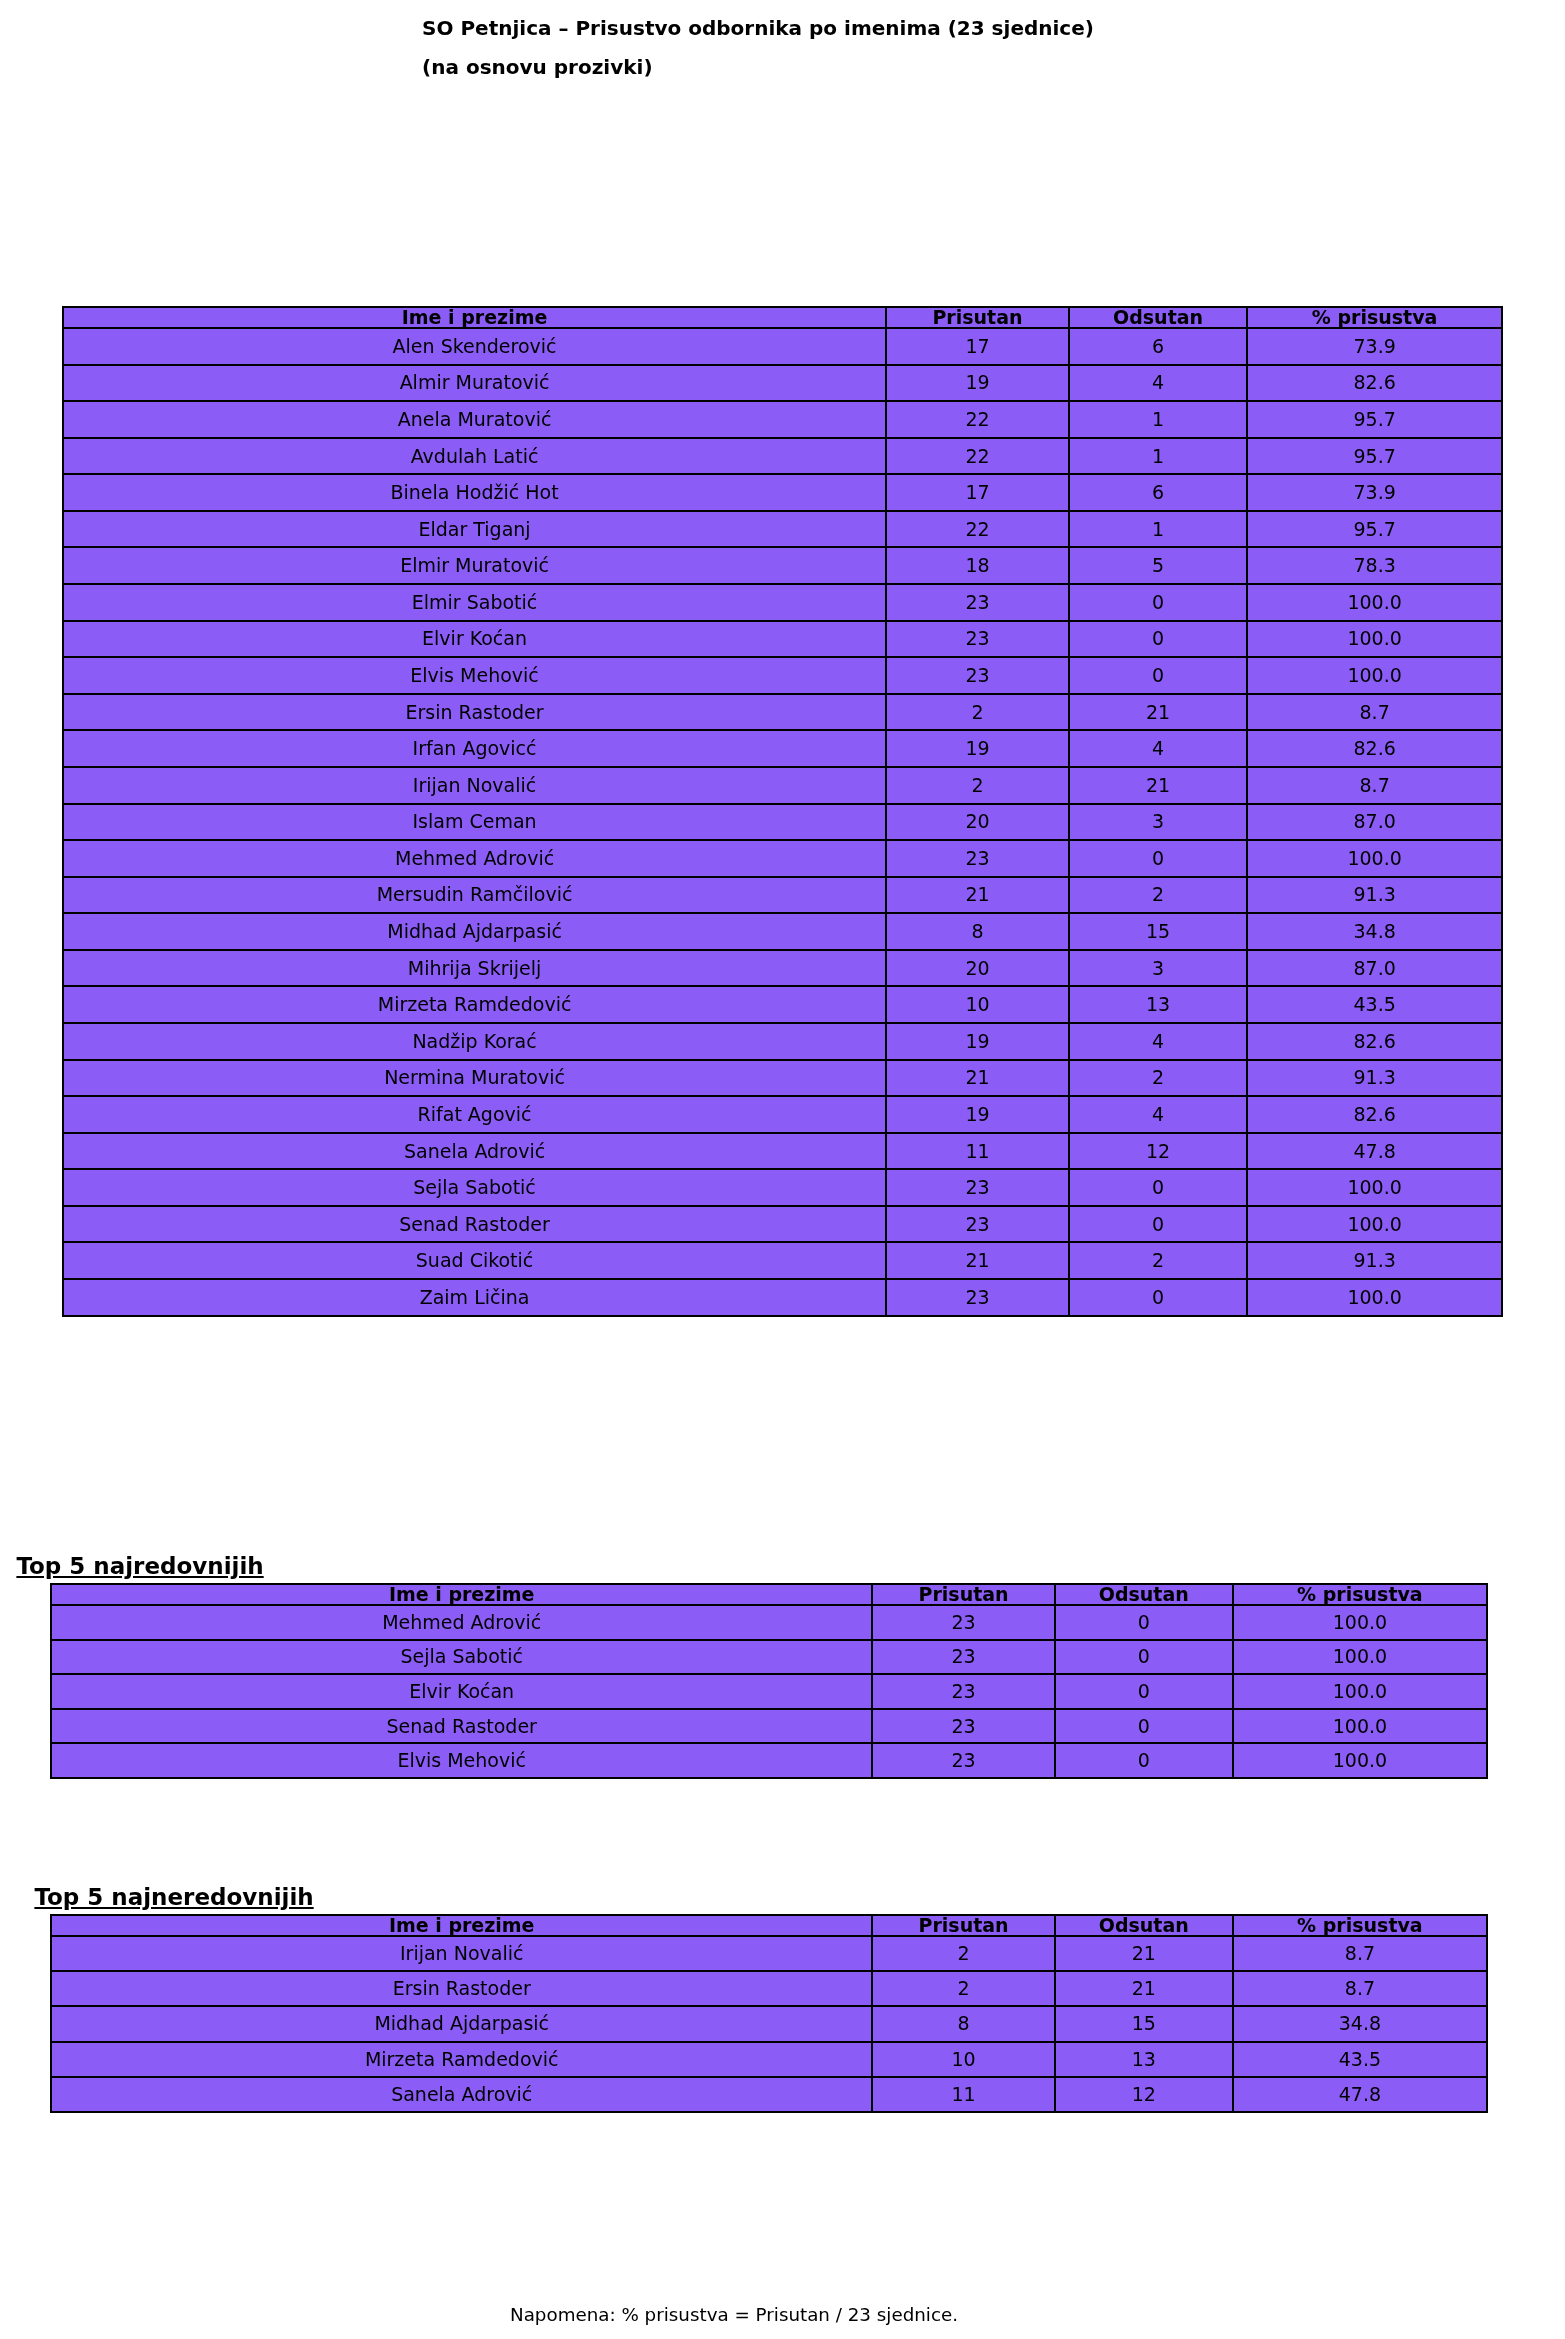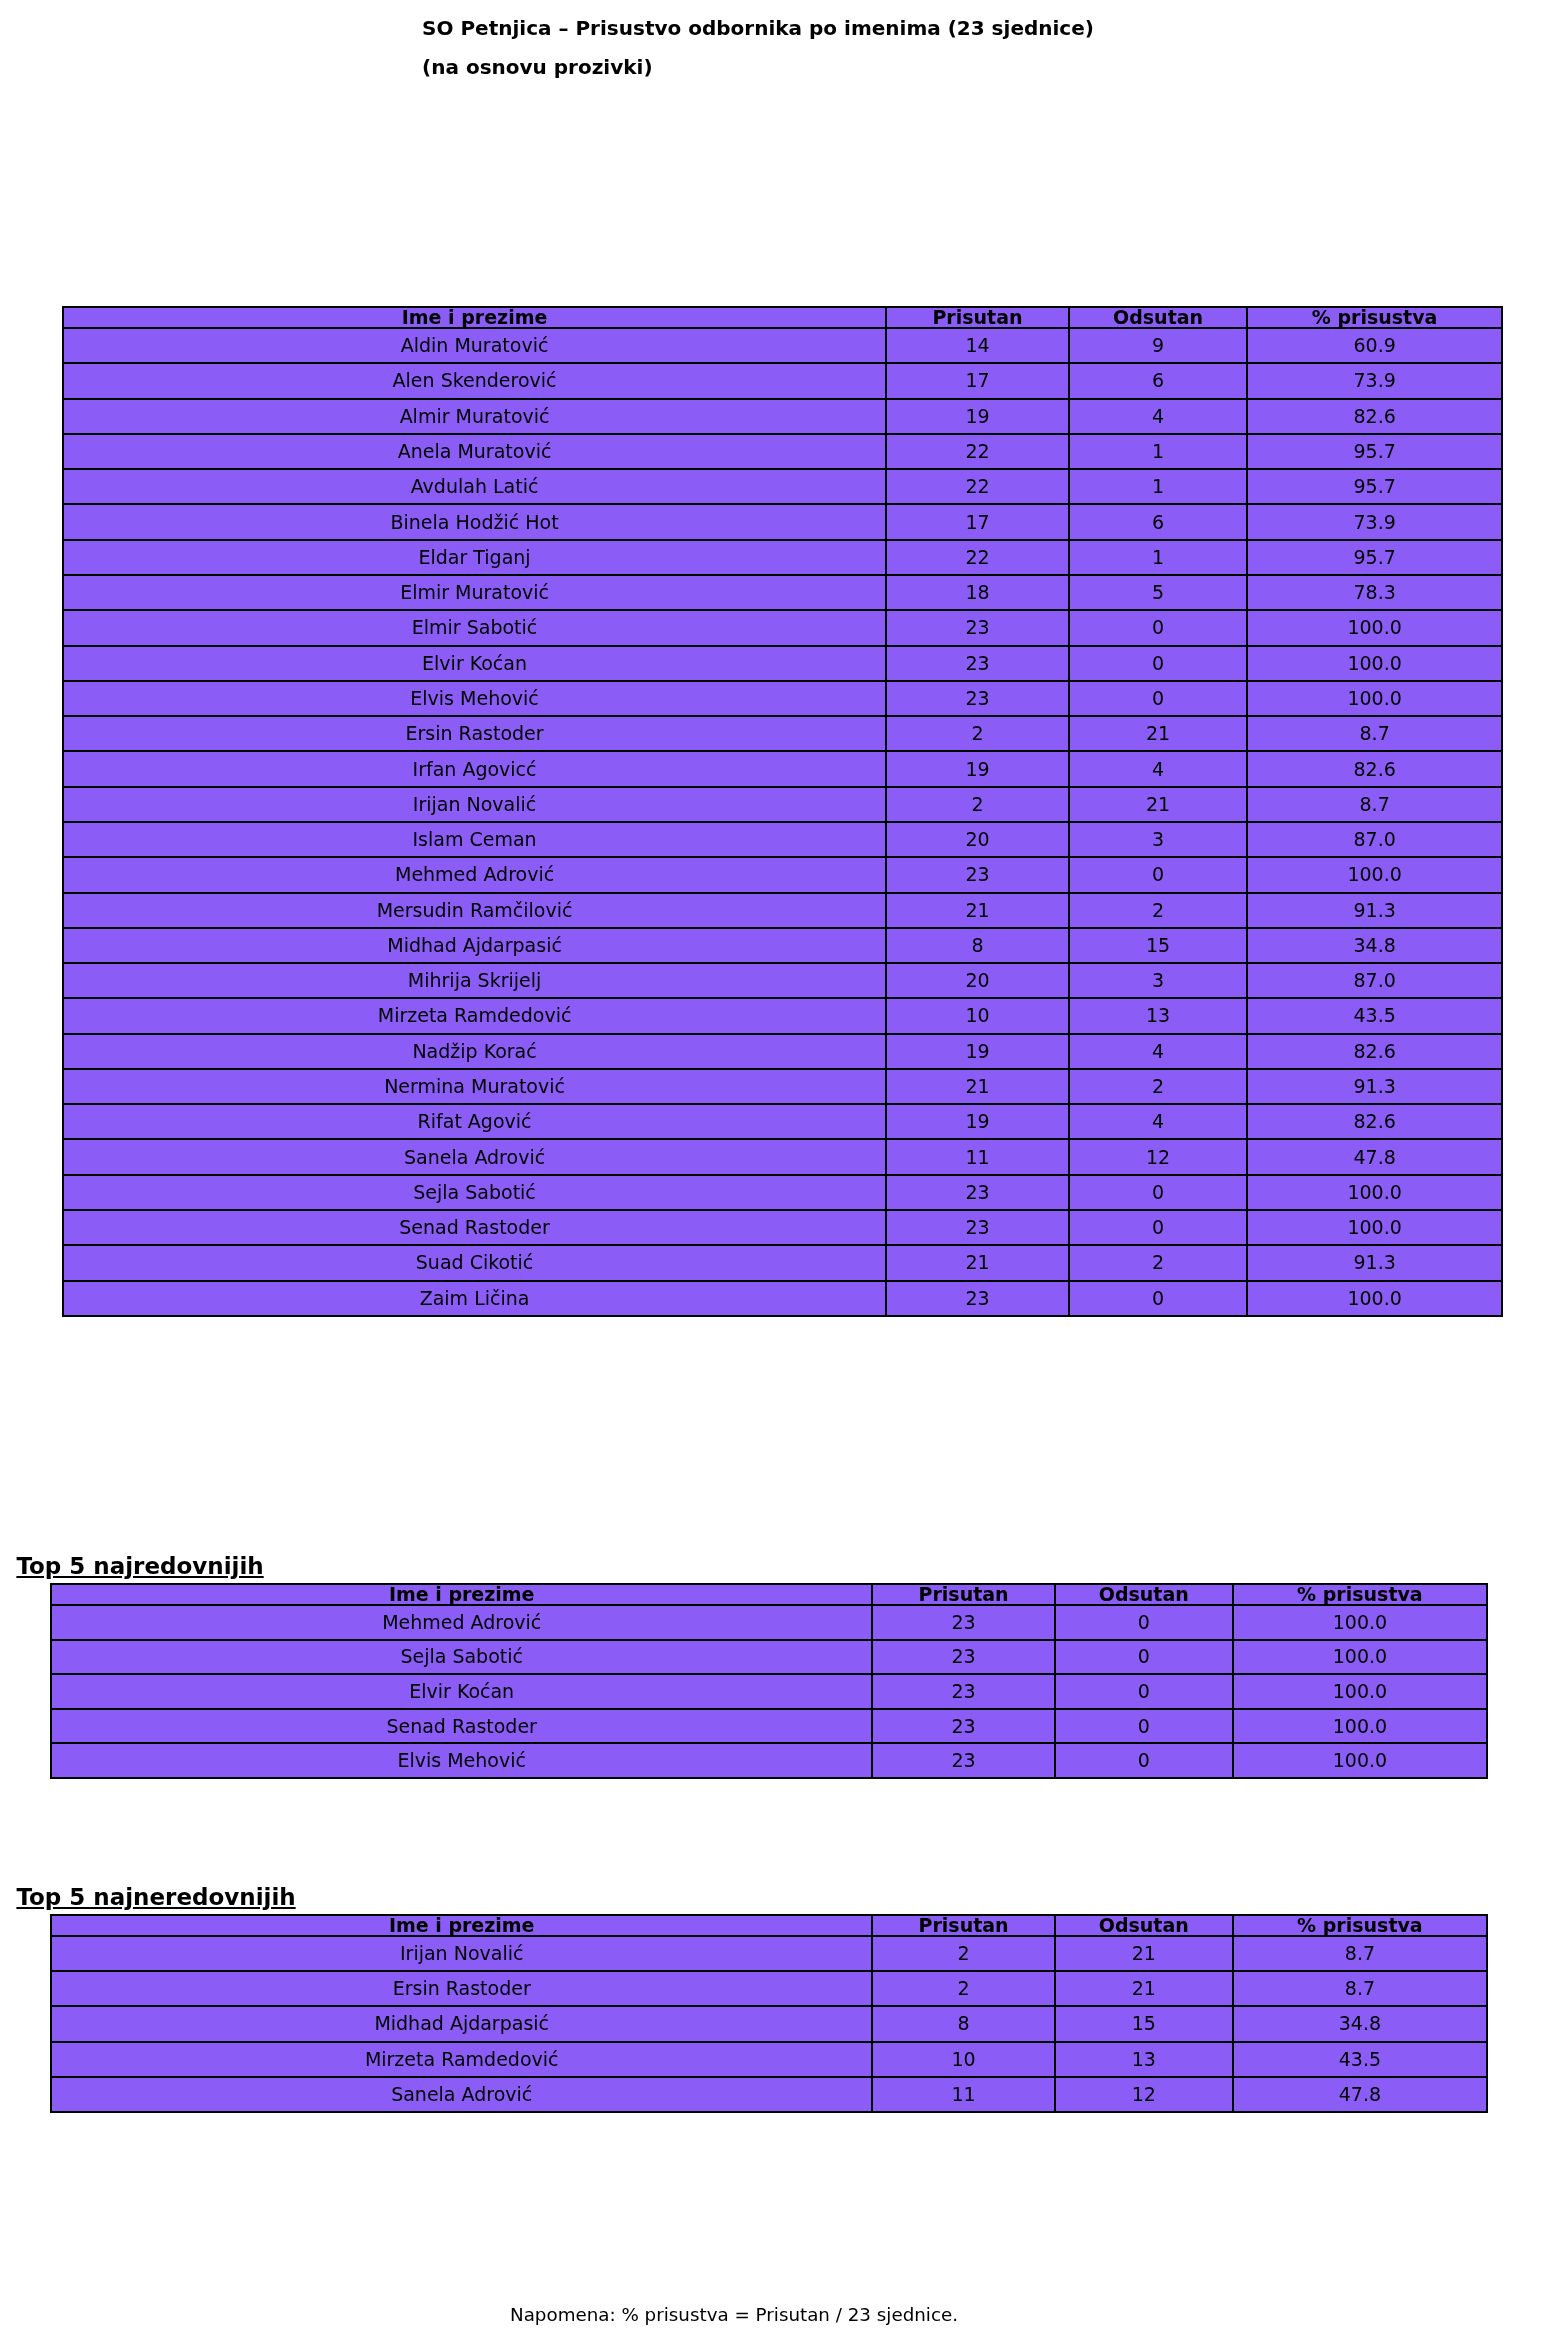--- a/index.html
+++ b/index.html
@@ -62,21 +62,21 @@
   }
   .section-heading {
     position: absolute;
     left: 16.4px;
     font-size: 23px;
     font-weight: bold;
     white-space: nowrap;
     text-decoration: underline;
   }
   #top-regular-heading { top: 1553px; }
-  #top-irregular-heading { top: 1884px; }
+  #top-irregular-heading { top: 1884px; margin-left: 18px; }
   .footnote {
     position: absolute;
     top: 2304px;
     left: 734px;
     transform: translateX(-50%);
     font-size: 18.3px;
     white-space: nowrap;
   }
   col.c-name { width: 57.2%; }
   col.c-pris { width: 12.7%; }
@@ -101,26 +101,20 @@
   <thead>
       <tr>
         <th>Ime i prezime</th>
         <th>Prisutan</th>
         <th>Odsutan</th>
         <th>% prisustva</th>
       </tr>
     </thead>
   <tbody>
       <tr>
-        <td>Aldin Muratović</td>
-        <td>14</td>
-        <td>9</td>
-        <td>60.9</td>
-      </tr>
-      <tr>
         <td>Alen Skenderović</td>
         <td>17</td>
         <td>6</td>
         <td>73.9</td>
       </tr>
       <tr>
         <td>Almir Muratović</td>
         <td>19</td>
         <td>4</td>
         <td>82.6</td>

